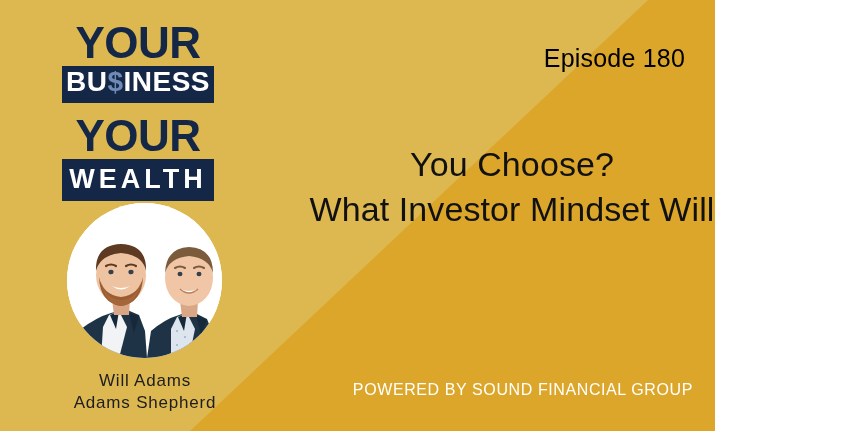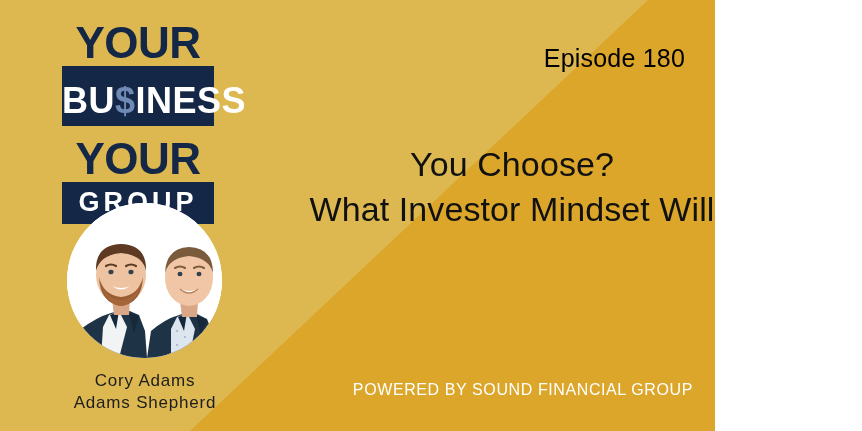--- a/index.html
+++ b/index.html
@@ -38,23 +38,23 @@
   .logo-bar {
     width:152px;
     background:#152747;
     color:#ffffff;
     font-weight:bold;
     text-align:center;
     line-height:1;
     margin-top:2px;
   }
   .logo-bar.business {
-    font-size:36px;
+    font-size:28px;
     letter-spacing:0.5px;
-    padding:17px 0 7px 0;
+    padding:2px 0 7px 0;
   }
   .logo-bar.wealth {
     font-size:27px;
     letter-spacing:4px;
     padding:7px 0 8px 0;
   }
   .dollar { color:#6f8bb5; }
 
   
   .host-photo {
@@ -114,21 +114,21 @@
 <body>
 
 <div class="cover">
 
   <div class="bg-wedge"></div>
 
   <div class="logo">
     <div class="logo-word">YOUR</div>
     <div class="logo-bar business"><span>BU</span><span class="dollar">$</span><span>INESS</span></div>
     <div class="logo-word second">YOUR</div>
-    <div class="logo-bar wealth">GROUP</div>
+    <div class="logo-bar wealth">WEALTH</div>
   </div>
 
   <div class="host-photo">
     <svg viewBox="0 0 155 155">
       <rect x="0" y="0" width="155" height="155" fill="#ffffff"></rect>
 
       <path d="M8 155 L14 126 Q30 114 44 110 L58 106 L72 112 L78 128 L80 155 Z" fill="#1e3446"></path>
 
       <path d="M42 112 L52 108 L60 124 L52 155 L34 155 L36 124 Z" fill="#f2f3f4"></path>
 
@@ -174,21 +174,21 @@
 
       <ellipse cx="113" cy="71" rx="2.5" ry="2.2" fill="#33414c"></ellipse>
       <ellipse cx="132" cy="71" rx="2.5" ry="2.2" fill="#33414c"></ellipse>
 
       <path d="M108 65 Q113 62 118 65" stroke="#7a5b3c" stroke-width="2.1" fill="none" stroke-linecap="round"></path>
       <path d="M127 65 Q132 62 137 65" stroke="#7a5b3c" stroke-width="2.1" fill="none" stroke-linecap="round"></path>
     </svg>
   </div>
 
   <div class="host-names">
-    <div>Cory Adams</div>
+    <div>Will Adams</div>
     <div>Adams Shepherd</div>
   </div>
 
   <div class="episode">Episode 180</div>
 
   <div class="title">
     <div>You Choose?</div>
     <div>What Investor Mindset Will</div>
   </div>
 

